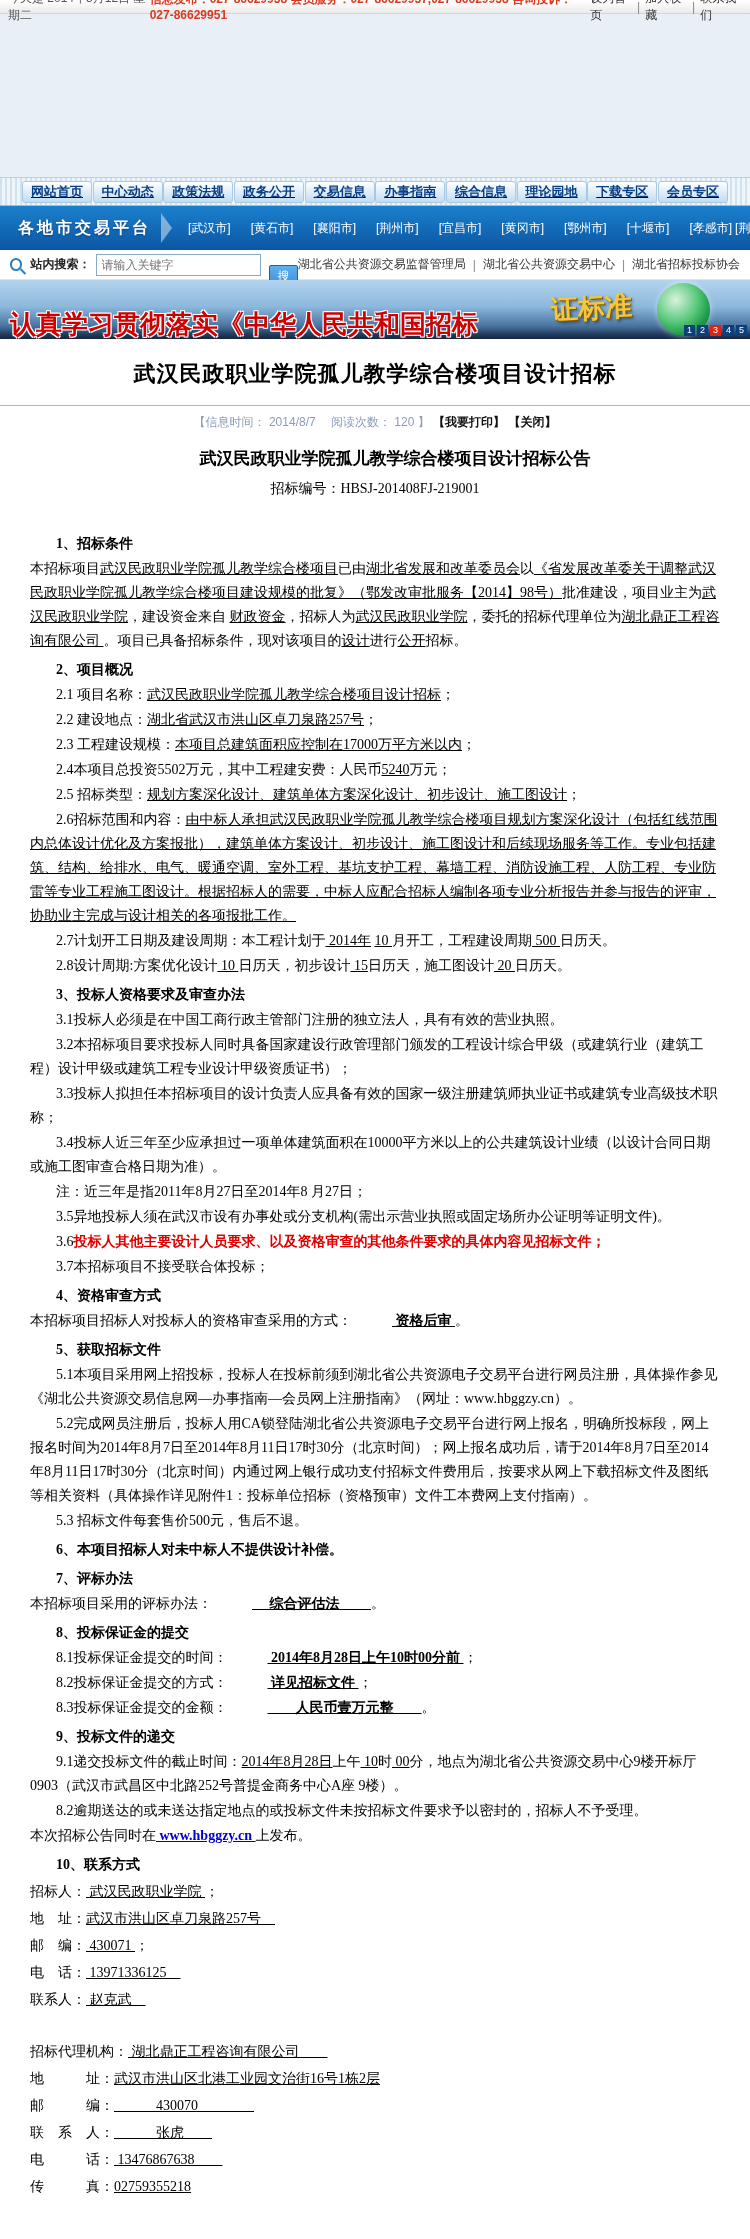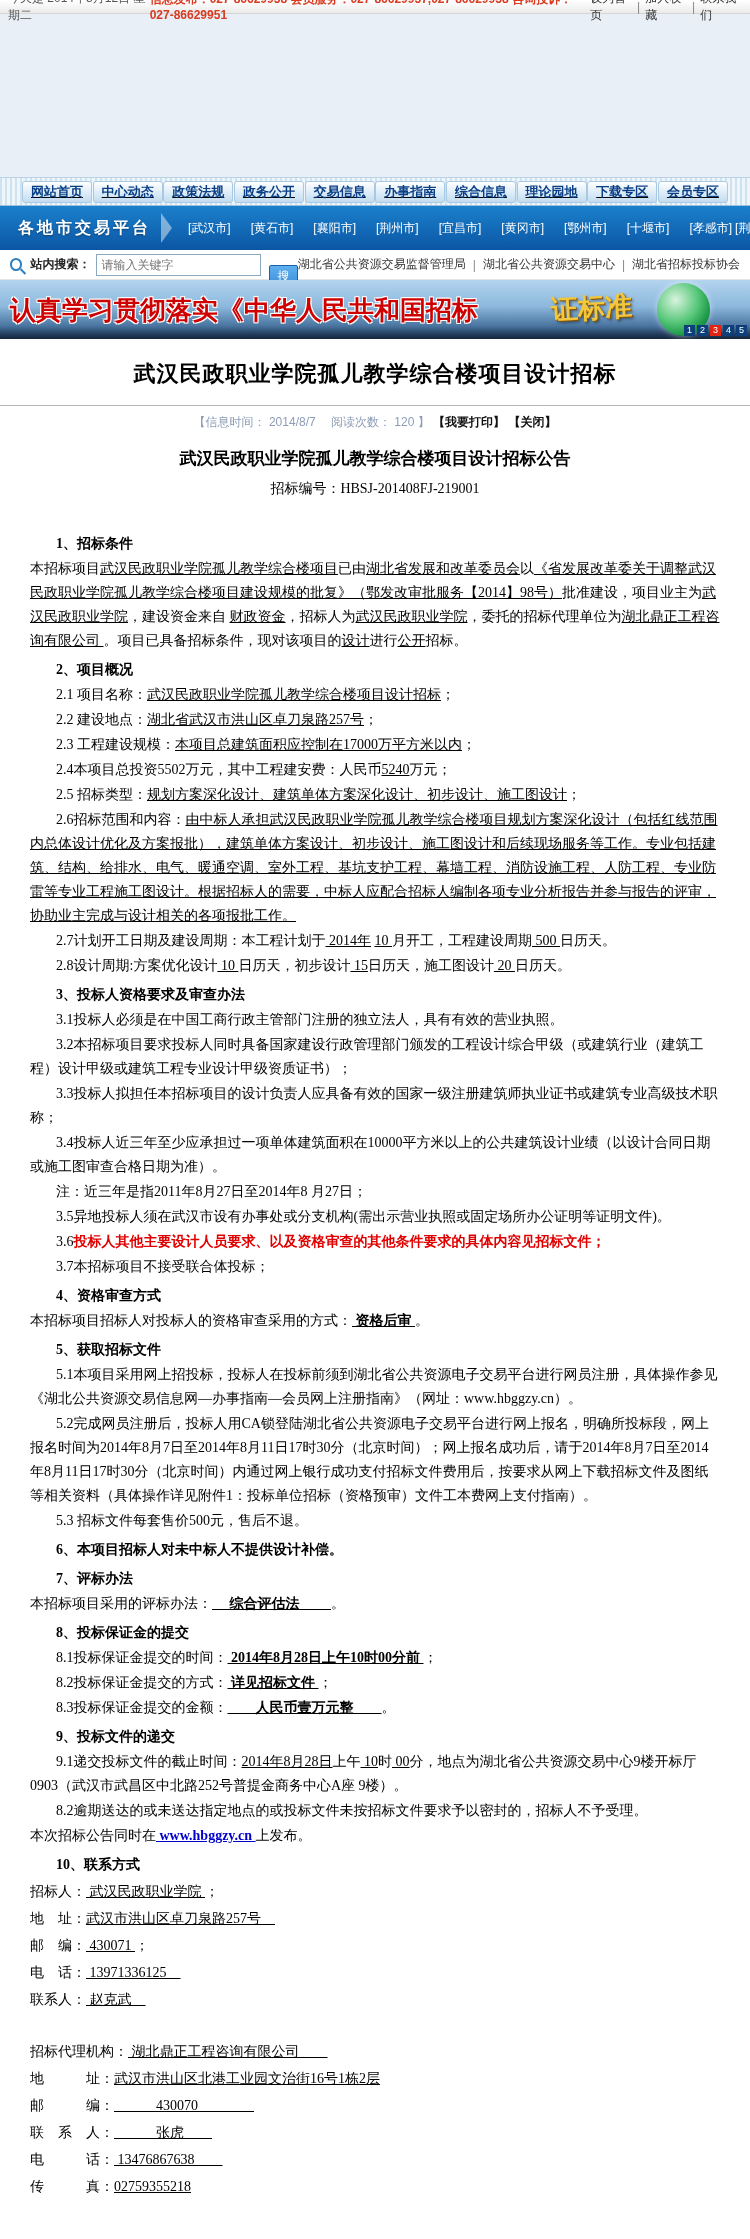--- a/index.html
+++ b/index.html
@@ -36,21 +36,21 @@
   .search-label{font-weight:bold;color:#222;margin-right:6px;white-space:nowrap;}
   .search-input{width:158px;height:18px;border:1px solid #8aa8c0;font-size:12px;padding:1px 4px;}
   .search-btn{margin-left:8px;background:linear-gradient(#5fb0f0,#1d6fc0);color:#fff;border:1px solid #1a5fa8;
     font-size:12px;padding:2px 2px;border-radius:2px;cursor:pointer;margin-top:41px;}
   .search-right{margin-left:auto;color:#333;display:flex;align-items:center;gap:7px;white-space:nowrap;}
   .search-right span{cursor:pointer;}
   .search-right .sep{cursor:default;}
   
   .banner{height:59px;position:relative;overflow:hidden;
     background:linear-gradient(180deg,#b3d4ee 0%,#8cb8dd 45%,#49749f 78%,#223c5c 92%,#15263c 100%);}
-  .banner-red{position:absolute;left:10px;top:13px;font-size:26px;font-weight:bold;color:#cf0000;
+  .banner-red{position:absolute;left:10px;top:27px;font-size:26px;font-weight:bold;color:#cf0000;
     font-family:"Liberation Serif",serif;letter-spacing:0px;white-space:nowrap;
     text-shadow:1px 1px 0 #fff,-1px -1px 0 #fff,1px -1px 0 #fff,-1px 1px 0 #fff;}
   .banner-gold{position:absolute;right:118px;top:10px;font-size:27px;font-weight:bold;color:#f2c73d;
     font-family:"Liberation Serif",serif;transform:rotate(-3deg);white-space:nowrap;
     text-shadow:1px 1px 0 #8a5400,2px 2px 3px rgba(0,0,0,.5);}
   .globe{position:absolute;right:40px;top:3px;width:53px;height:53px;border-radius:50%;
     background:radial-gradient(circle at 35% 32%,#d8f3de,#58c77a 45%,#1d9a48 70%,#0d5f2c);box-shadow:0 0 6px rgba(255,255,255,.5);}
   .pager{position:absolute;right:3px;bottom:3px;display:flex;gap:2px;}
   .page-dot{width:11px;height:11px;background:#0d3f7a;color:#fff;font-size:9px;line-height:11px;text-align:center;cursor:pointer;}
   .page-dot.active{background:#e02413;}
@@ -66,21 +66,21 @@
     padding:8px 30px 26px;}
   .blk{margin:1px 0;white-space:pre-wrap;}
   .blk.doc-title{text-align:center;font-size:17px;margin:4px 0 6px;}
   .blk.doc-sub{text-align:center;margin-bottom:4px;}
   .blk.h{font-weight:bold;text-indent:26px;margin-top:5px;}
   .blk.p{text-indent:26px;}
   .blk.p0{text-indent:0;}
   .blk.gap{height:22px;}
   .blk.contact{text-indent:0;margin:3px 0;}
   .content span.u{text-decoration:underline;}
-  .content span.b{font-weight:bold;}
+  .content span.b{font-weight:bold;margin-left:40px;}
   .content span.red{color:#e00000;font-weight:bold;}
   .content span.link{color:#0000cc;font-weight:bold;text-decoration:underline;cursor:pointer;}
 </style>
 </head>
 <body>
 
 <div class="page">
 
   <div class="topbar">
     <span>今天是 2014年8月12日 星期二</span>

